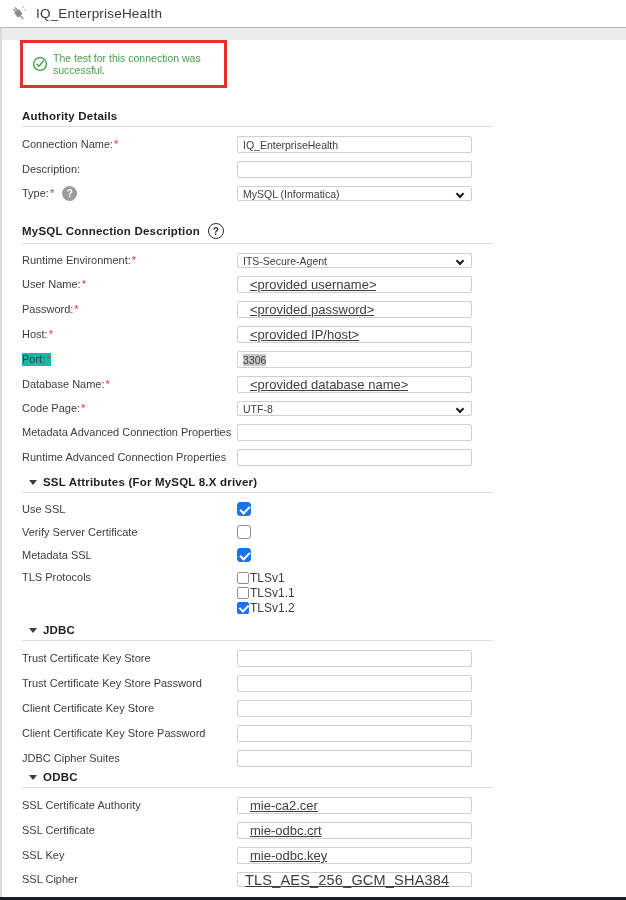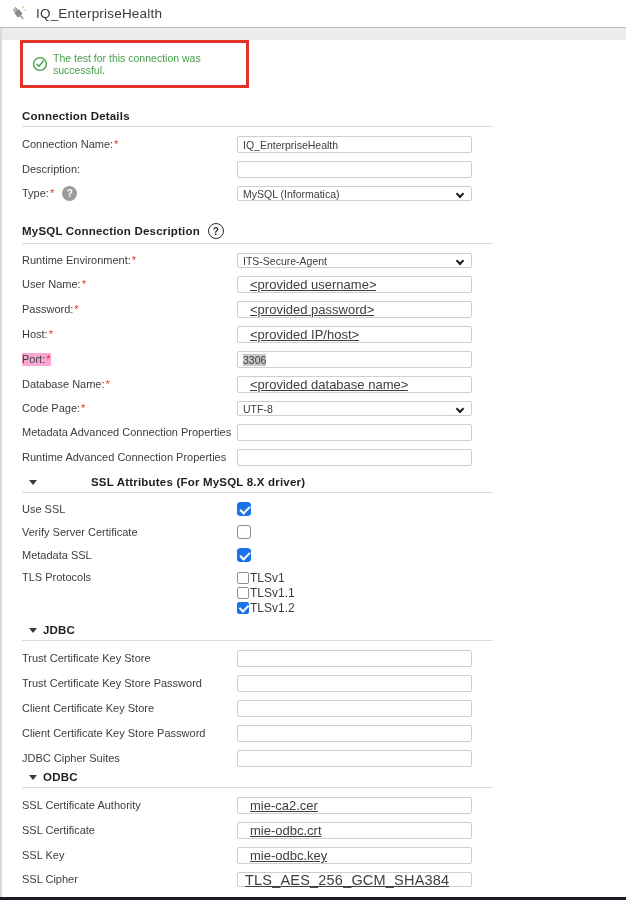--- a/index.html
+++ b/index.html
@@ -11,36 +11,36 @@
   .app-header { height:28px; display:flex; align-items:center; padding-left:10px; border-bottom:1px solid #b9b9b9; background:#fff; }
   .app-title { margin-left:9px; font-size:13.5px; color:#3a3a3a; letter-spacing:.2px; }
 
   
   .content-wrap { border-left:2px solid #d9d9d9; height:869px; background:#fff; }
 
   .gray-band { height:12px; background:#ececec; width:100%; }
 
   
   .banner-area { position:relative; height:62px; }
-  .annotation-box { position:absolute; left:18px; top:0px; width:229px; height:48px; border:3px solid #e23328; background:#fff; display:flex; align-items:center; padding-left:9px; }
+  .annotation-box { position:absolute; left:18px; top:0px; width:207px; height:48px; border:3px solid #e23328; background:#fff; display:flex; align-items:center; padding-left:9px; }
   .banner-msg { display:flex; align-items:center; }
   .banner-text { margin-left:5px; font-size:10.5px; color:#49a04d; }
 
   
   .main { padding:0 133px 0 20px; }
   .sec-head { display:flex; align-items:center; margin-top:6px; }
   .sec-title { font-size:11.5px; font-weight:bold; color:#1f1f1f; letter-spacing:.2px; }
   .tri { width:0; height:0; border-left:4px solid transparent; border-right:4px solid transparent; border-top:5px solid #3c3c3c; margin:1px 6px 0 7px; }
   .sec-divider { height:1px; background:#dcdcdc; margin:4px 0 9px 0; }
 
   .row { display:flex; align-items:center; margin-bottom:8px; }
   .lbl { flex:0 0 215px; font-size:11px; color:#3d3d3d; display:flex; align-items:center; }
   .lbl-text { line-height:13px; }
   .lbl-text.required::after { content:"*"; color:#e0352b; margin-left:1px; font-size:11px; }
-  .lbl-text.selected { background:#f9a8d4; }
+  .lbl-text.selected { background:#14b8a6; }
 
   .input { width:235px; height:17px; border:1px solid #cfcfcf; border-radius:2px; background:#fff; display:flex; align-items:center; padding:0 5px; position:relative; }
   .val { font-size:10.5px; color:#3d3d3d; white-space:nowrap; overflow:hidden; }
   .val.selected { background:#c6c6c6; }
   .val.redacted { font-size:13px; color:#404040; margin-left:7px;text-decoration:underline; }
   .val.lg { font-size:14.5px; margin-left:2px; letter-spacing:.2px; }
   .input.select .chev { position:absolute; right:8px; top:4px; width:6px; height:6px; border-right:2px solid #1d1d1d; border-bottom:2px solid #1d1d1d; transform:rotate(45deg); }
   .input.tall { height:15px; }
 
   
@@ -94,21 +94,21 @@
             <path d="M5.5 9.2 l2.4 2.4 L12.8 5.6" fill="none" stroke="#49a04d" stroke-width="1.6" stroke-linecap="round" stroke-linejoin="round"></path>
           </svg>
           <span class="banner-text">The test for this connection was successful.</span>
         </div>
       </div>
     </div>
 
     <div class="main">
 
       <div class="sec-head" style="margin-top:8px;">
-        <span class="sec-title">Connection Details</span>
+        <span class="sec-title">Authority Details</span>
       </div>
       <div class="sec-divider"></div>
 
       <div class="row">
         <span class="lbl">
             <span class="lbl-text required">Connection Name:</span>
           </span>
         <div class="input">
             <span class="val">IQ_EnterpriseHealth</span>
           </div>
@@ -206,21 +206,21 @@
       </div>
       <div class="row">
         <span class="lbl">
             <span class="lbl-text">Runtime Advanced Connection Properties</span>
           </span>
         <div class="input">
             <span class="val"></span>
           </div>
       </div>
 
-      <div class="sec-head" style="margin-top:10px;gap:48px;">
+      <div class="sec-head" style="margin-top:10px;">
         <span class="tri"></span>
         <span class="sec-title">SSL Attributes (For MySQL 8.X driver)</span>
       </div>
       <div class="sec-divider"></div>
 
       <div class="row cb-row">
         <span class="lbl">
             <span class="lbl-text">Use SSL</span>
           </span>
         <span class="checkbox checked"></span>

